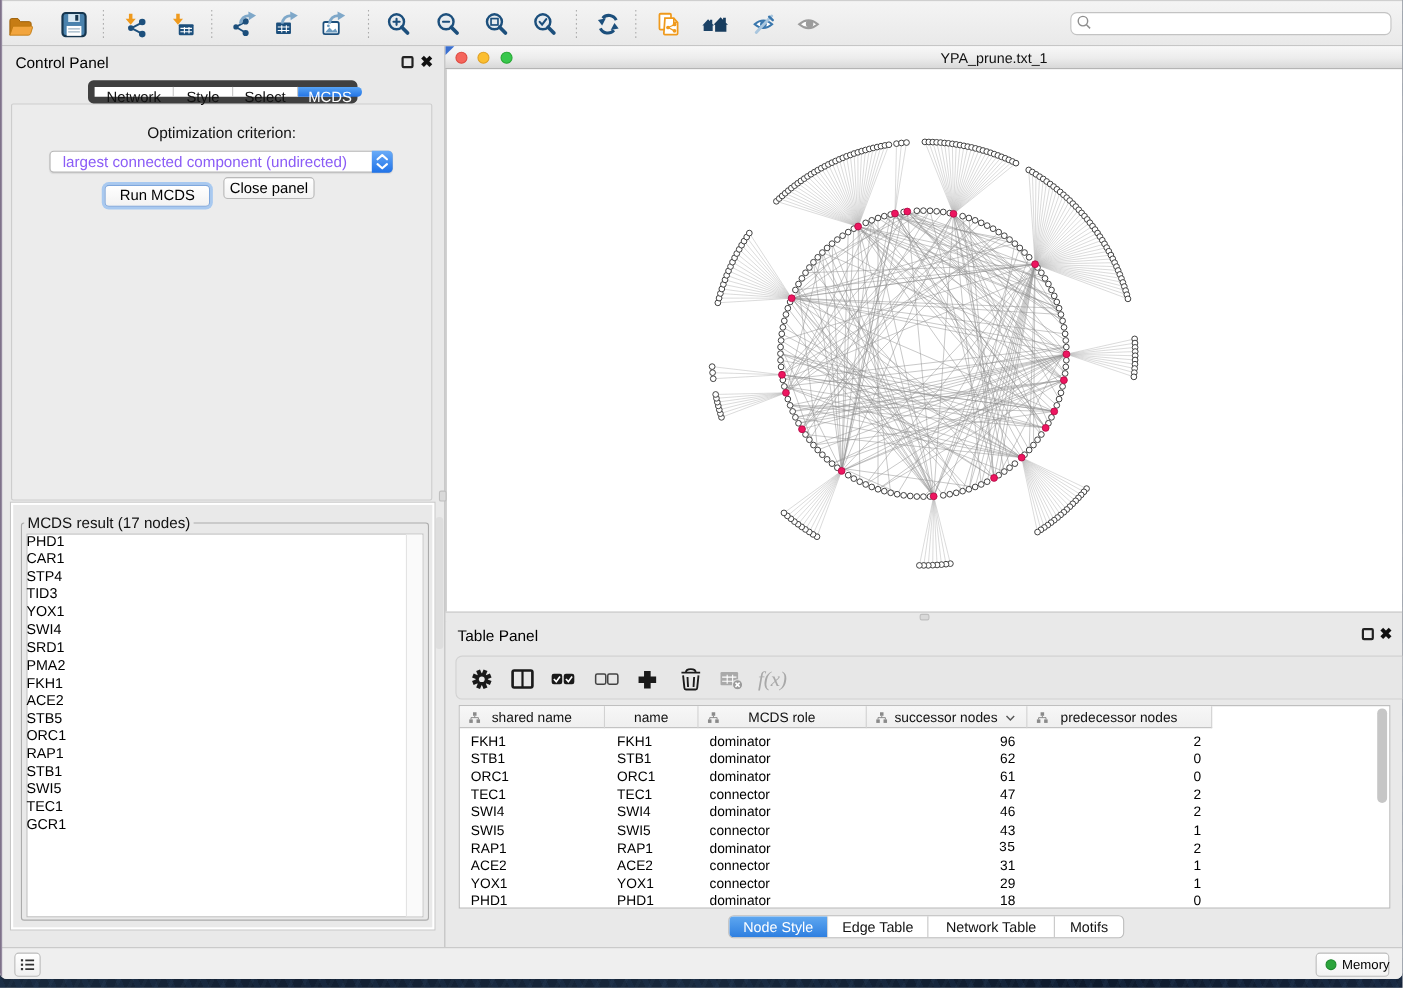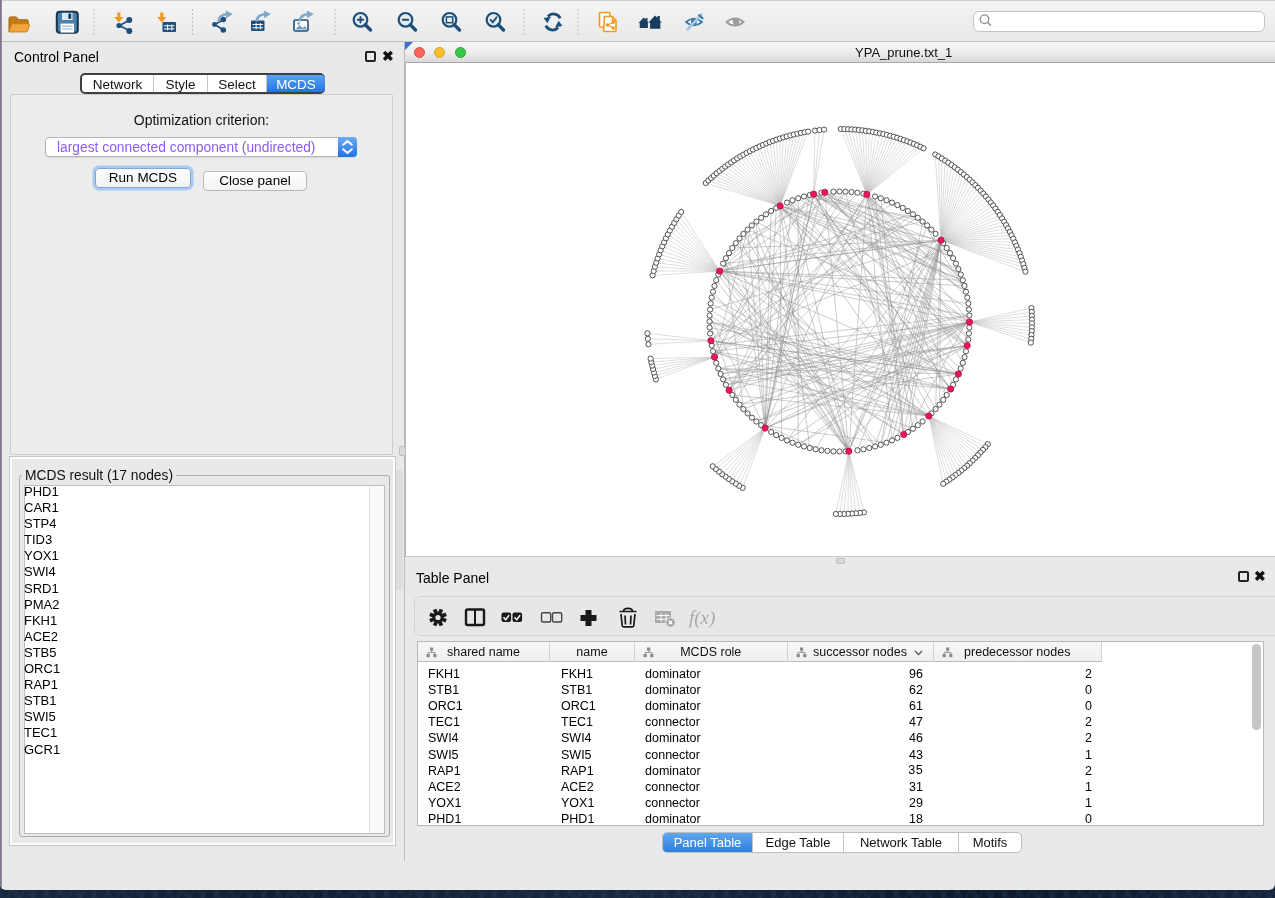--- a/index.html
+++ b/index.html
@@ -29,35 +29,35 @@
 }
 
 #vsplit { position:absolute; left:404px; top:42px; width:2px; height:819px; background:#d6d6d6; border-left:1px solid #bcbcbc; }
 #vhandle { position:absolute; left:399px; top:446px; width:7px; height:10px; background:#d9d9d9; border:1px solid #bfbfbf; border-radius:2px; z-index:5; }
 
 #ctrl { position:absolute; left:1px; top:42px; width:403px; height:819px; background:#e9e9e9; }
 .ptitle { font-size:14px; color:#000000; }
 .wbtn { position:absolute; width:11px; height:11px; border:2px solid #222; border-radius:2px; }
 .xbtn { position:absolute; font-size:14px; font-weight:bold; color:#111; line-height:11px; }
 #tabs { position:absolute; left:79px; top:31px; width:245px; height:21px;
-  background:#fff; border:2px solid #404040; border-radius:5px; display:flex; }
+  background:#fff; border:6px solid #404040; border-radius:5px; display:flex; }
 #tabs .tab { flex:none; text-align:center; font-size:13.5px; color:#111; line-height:19px; border-right:1px solid #c6c6c6; }
 #tabs .tab.sel { background:linear-gradient(#58a4f5,#2374e5); color:#fff; border-right:none; border-radius:0 4px 4px 0; }
 #tcontent { position:absolute; left:9px; top:52px; width:383px; height:361px;
   background:#ececec; border:1px solid #cdcdcd; border-radius:2px; }
 #optlab { position:absolute; left:9px; top:70px; width:383px; text-align:center; font-size:14px; color:#111; }
 #combo { position:absolute; left:44px; top:95px; width:312px; height:20px; background:#fff;
   border:1px solid #b6b6b6; border-radius:4px; box-shadow:0 1px 1px rgba(0,0,0,0.08); }
 #combo .ctext { position:absolute; left:11px; top:2px; font-size:13.8px; color:#8b5cf6; }
 #combo .spin { position:absolute; right:-1px; top:-1px; width:19px; height:20px;
   background:linear-gradient(#6aacf8,#2073e8); border-radius:0 4px 4px 0; }
 .btn { position:absolute; height:20px; background:linear-gradient(#ffffff,#f2f2f2); border:1px solid #b9b9b9; border-radius:4px;
   font-size:13.5px; color:#000; text-align:center; line-height:18px; }
 #runbtn { left:94px; top:125.5px; width:96px; box-shadow:0 0 0 2.5px #a8c9f0; border-color:#7ea7dd; }
-#closebtn { left:202px; top:129px; width:104px; }
+#closebtn { left:202px; top:119px; width:83px; }
 #mcdswrap { position:absolute; left:8px; top:414px; width:387px; height:390px; background:#fff; border:1px solid #c6c6c6; }
 #mcdsinner { position:absolute; left:2px; top:2px; width:381px; height:384px; background:#e9e9e9; }
 #fieldset { position:absolute; left:7px; top:16px; width:371px; height:362px; border:1px solid #ababab; border-radius:3px; }
 #legend { position:absolute; left:2px; top:-8px; background:#e9e9e9; padding:0 3px; font-size:13.8px; color:#111; }
 #mlist { position:absolute; left:4px; top:9px; width:361px; height:349px; background:#fff; border:1px solid #bdbdbd; }
 #mlist .sbt { position:absolute; right:0; top:0; bottom:0; width:15px; background:#fafafa; border-left:1px solid #e3e3e3; }
 #mlist .items { position:absolute; left:-1px; top:-2px; font-size:13px; color:#000; line-height:16.1px; white-space:pre; }
 #cscroll { position:absolute; right:1px; top:428px; width:7px; height:120px; background:#d9d9d9; border-radius:4px; opacity:0.7; }
 
 #netbar { position:absolute; left:405px; top:42px; width:870px; height:21px;
@@ -1082,19 +1082,39 @@
         <div class="trow num" style="left:400px;top:153.1px;width:105px;">29</div>
         <div class="trow num" style="left:574px;top:153.1px;width:100px;">1</div>
         <div class="trow" style="left:10px;top:169.3px;">PHD1</div>
         <div class="trow" style="left:143px;top:169.3px;">PHD1</div>
         <div class="trow" style="left:227px;top:169.3px;">dominator</div>
         <div class="trow num" style="left:400px;top:169.3px;width:105px;">18</div>
         <div class="trow num" style="left:574px;top:169.3px;width:100px;">0</div>
         <div id="tscroll"></div>
       </div>
     <div id="btabs">
-      <div class="bt sel" style="width:90px;">Panel Table</div>
+      <div class="bt sel" style="width:90px;">Node Style</div>
       <div class="bt" style="width:91px;">Edge Table</div>
       <div class="bt" style="width:115px;">Network Table</div>
       <div class="bt" style="width:62px;">Motifs</div>
     </div>
   </div>
+  <div id="status">
+    <div id="listbtn">
+        <svg width="22" height="20" viewBox="0 0 22 20" style="position:absolute;left:0;top:0;">
+          <g fill="#333">
+            <rect x="5" y="5" width="2" height="2"></rect>
+            <rect x="5" y="9" width="2" height="2"></rect>
+            <rect x="5" y="13" width="2" height="2"></rect>
+          </g>
+          <g stroke="#333" stroke-width="1.6">
+            <line x1="9" y1="6" x2="17" y2="6"></line>
+            <line x1="9" y1="10" x2="17" y2="10"></line>
+            <line x1="9" y1="14" x2="17" y2="14"></line>
+          </g>
+        </svg>
+      </div>
+    <div id="membtn">
+        <span style="position:absolute;left:8px;top:5px;width:10px;height:10px;border-radius:50%;background:#2ca43c;border:1px solid #1e8a2e;"></span>
+        <span style="position:absolute;left:23px;top:3px;">Memory</span>
+      </div>
+  </div>
 </div>
 
 </body></html>

